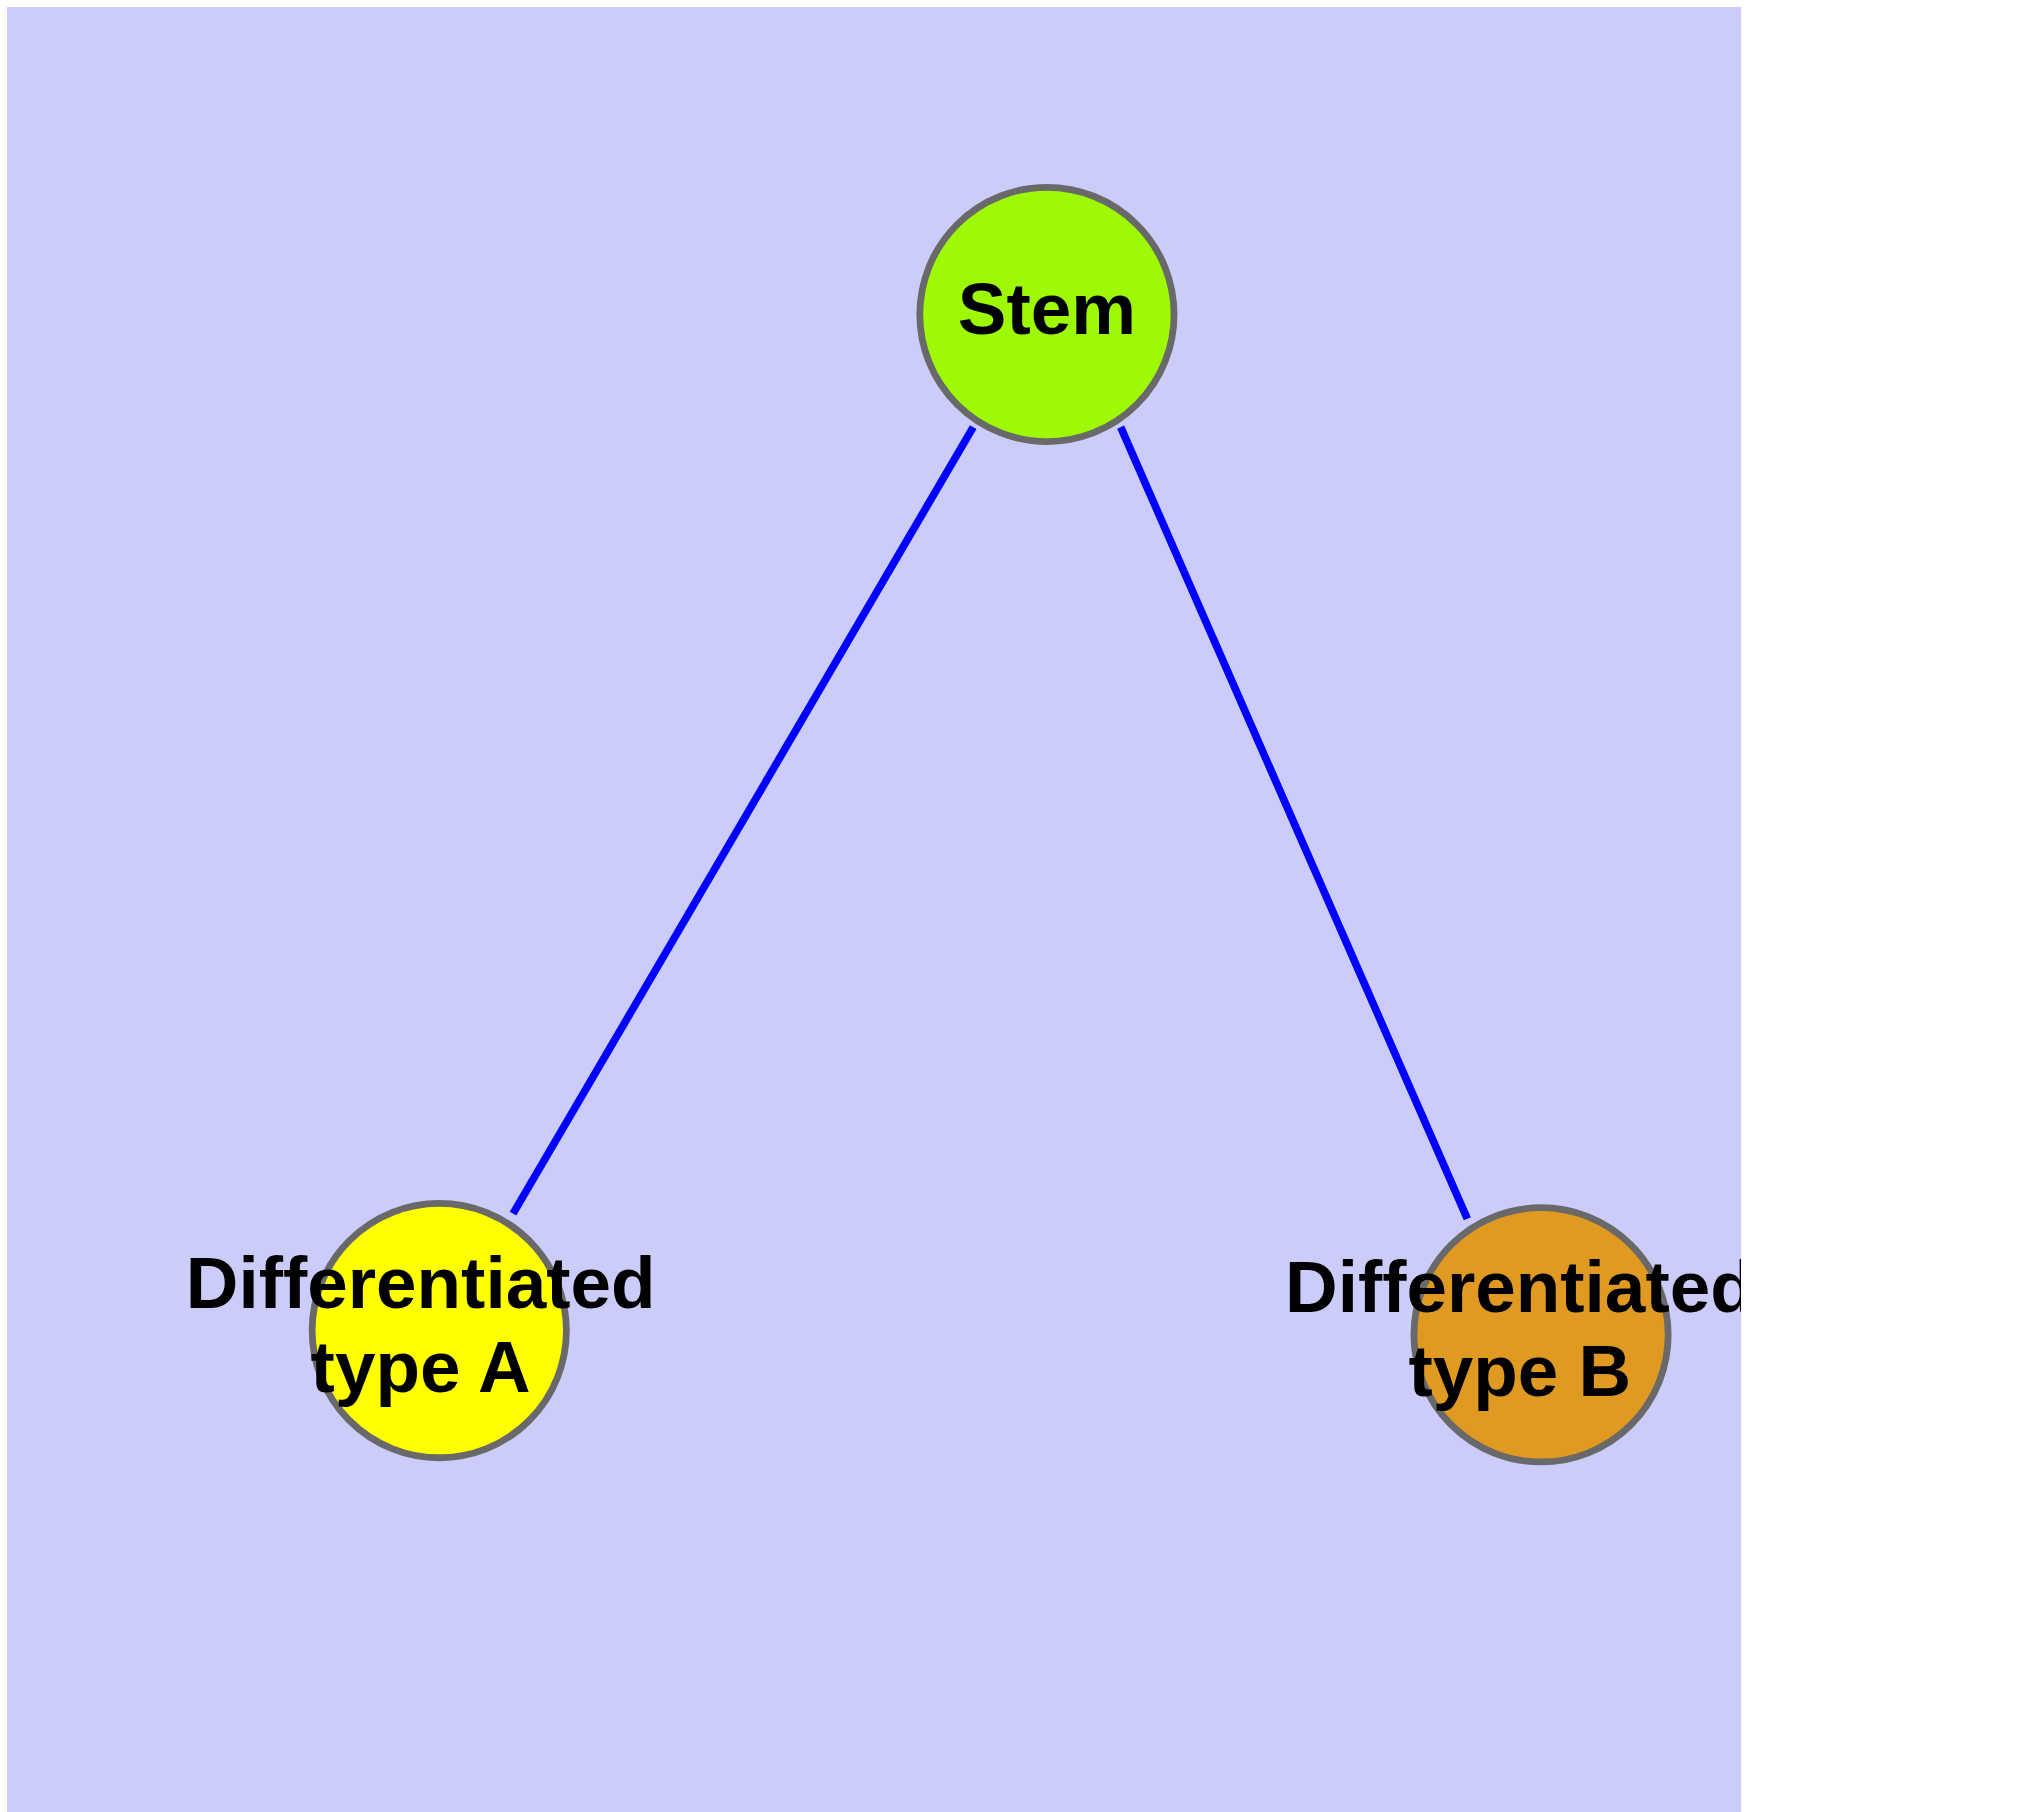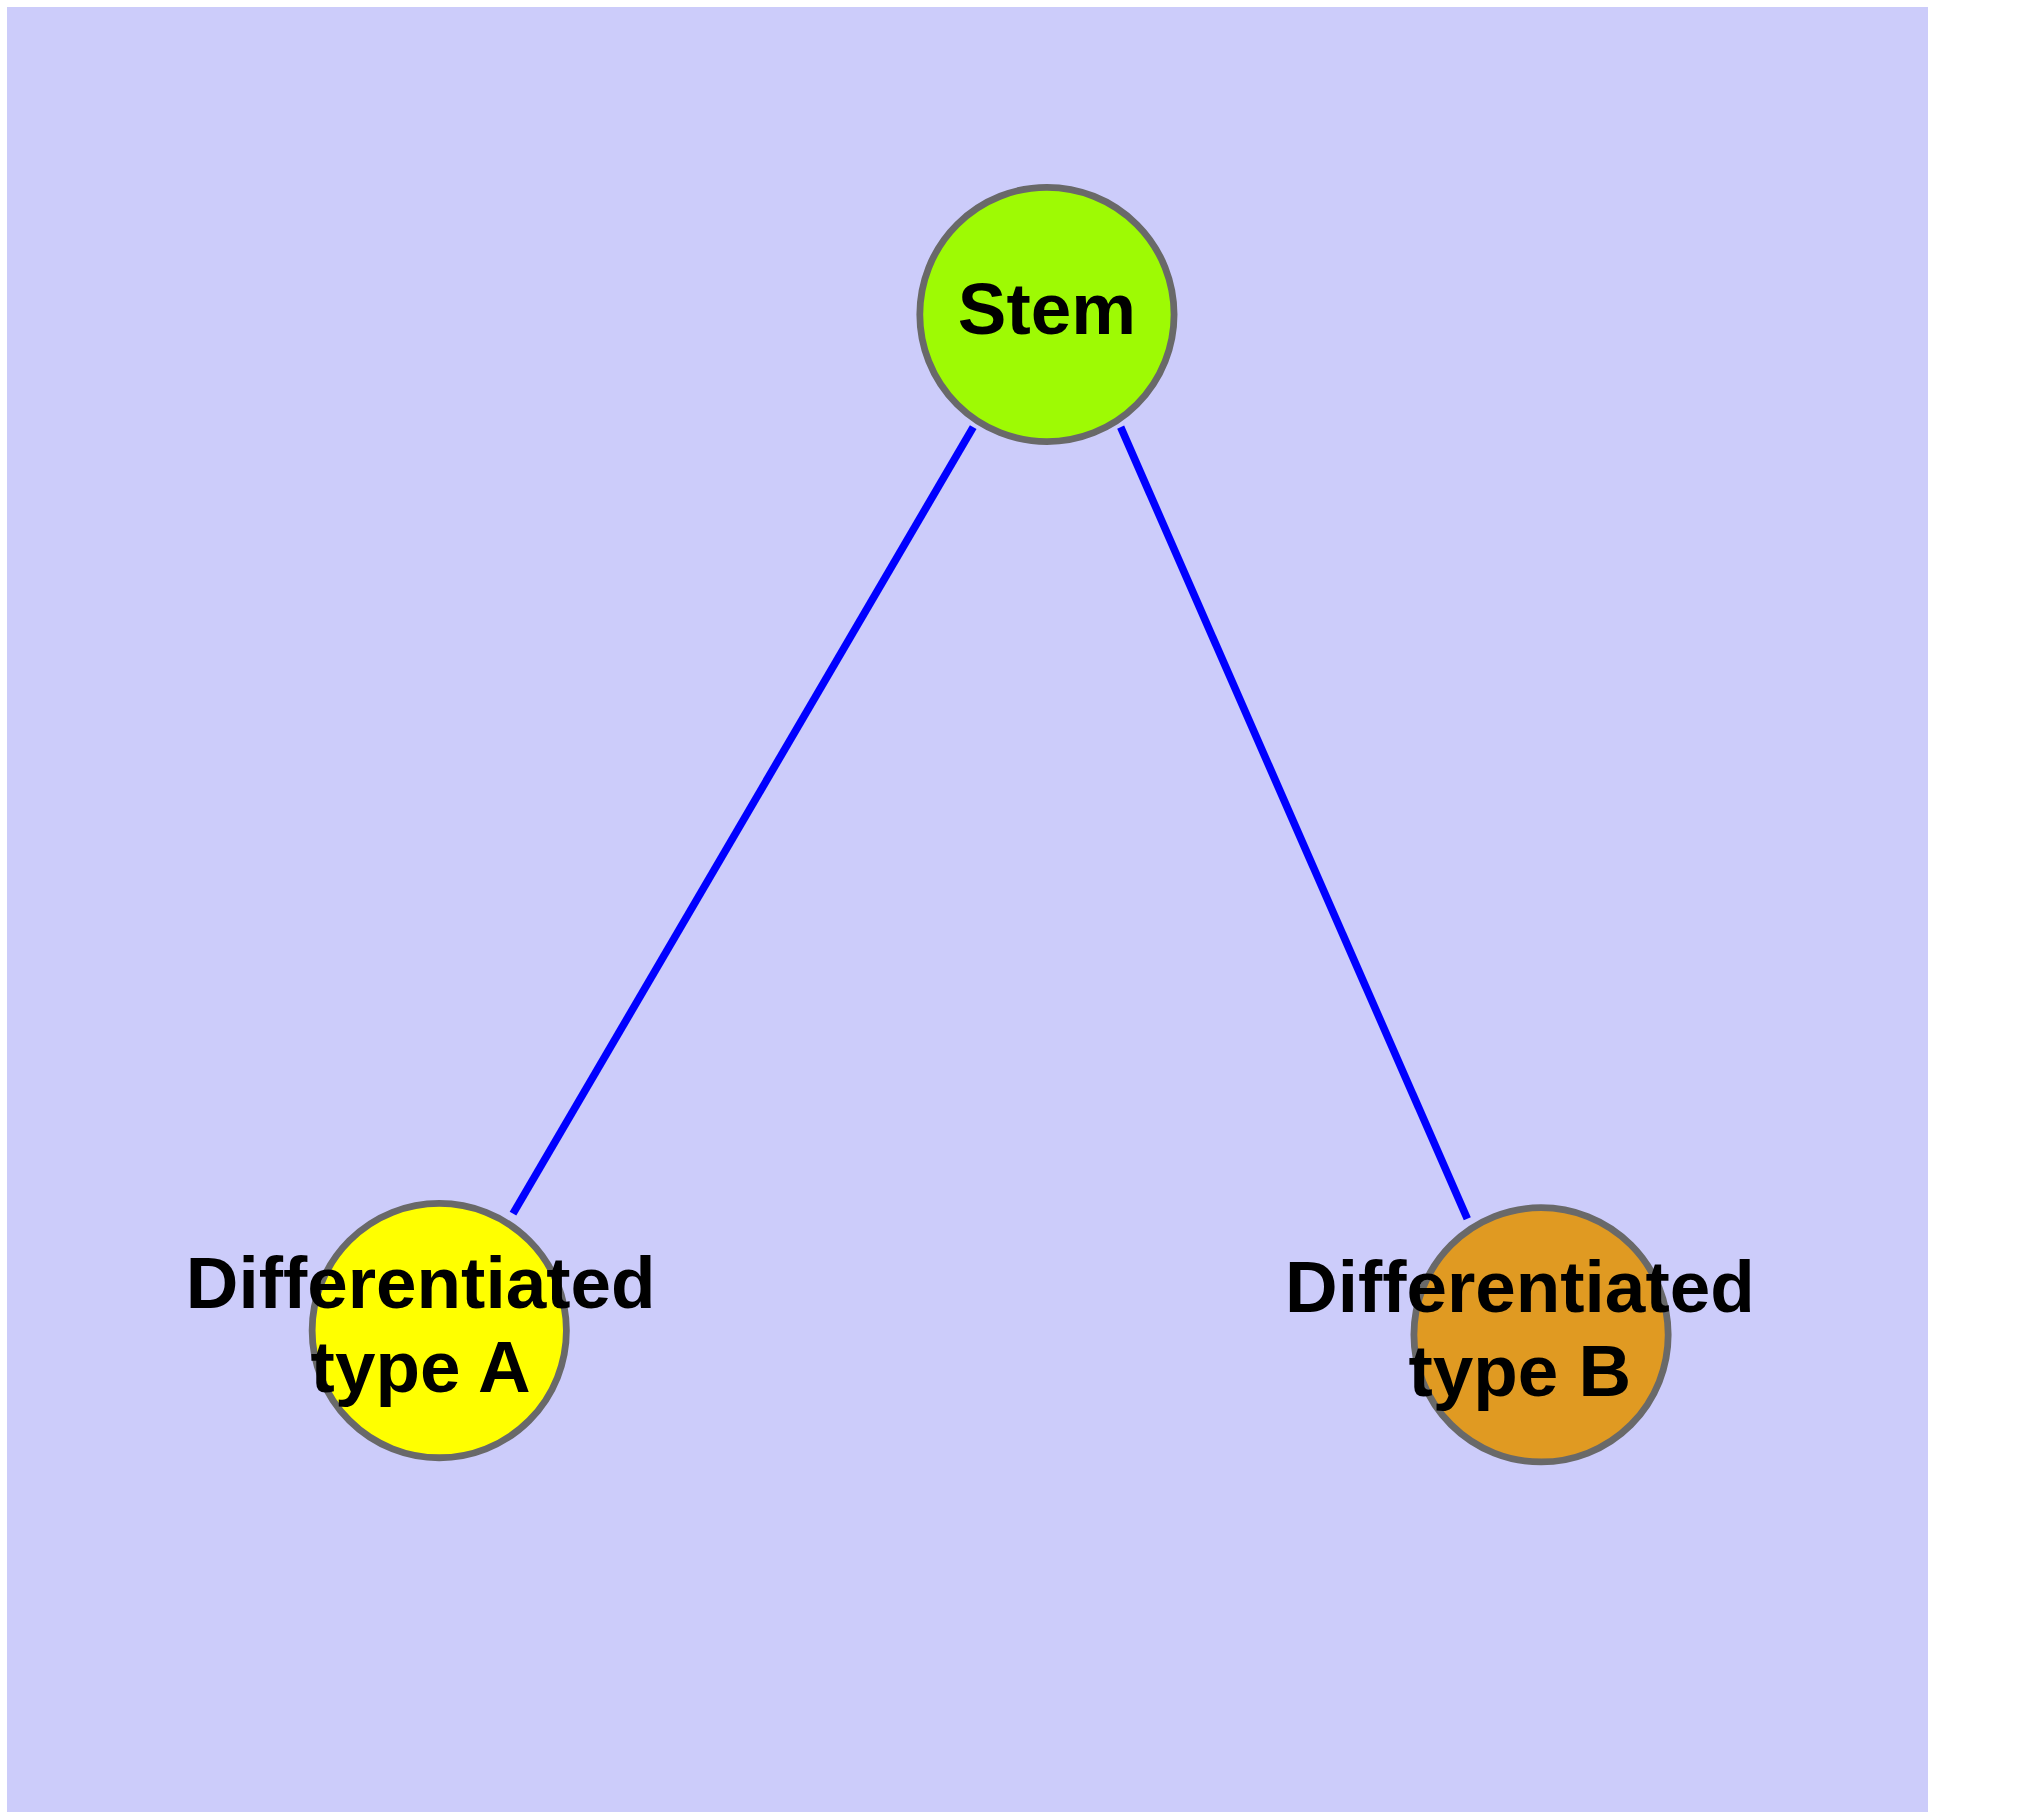--- a/index.html
+++ b/index.html
@@ -2,21 +2,21 @@
 <html style="font-size:13.6px"><head>
 <meta charset="utf-8">
 <style>
   html, body {
     margin: 0;
     padding: 0;
     background: #ffffff;
   }
   #canvas {
     position: relative;
-    width: 1928px;
+    width: 1741px;
     height: 1812px;
     background: #ffffff;
     overflow: hidden;
     font-family: "Liberation Sans", sans-serif;
     text-decoration: underline;
   }
   #plot-bg {
     position: absolute;
     left: 6.8px;
     top: 6.8px;

